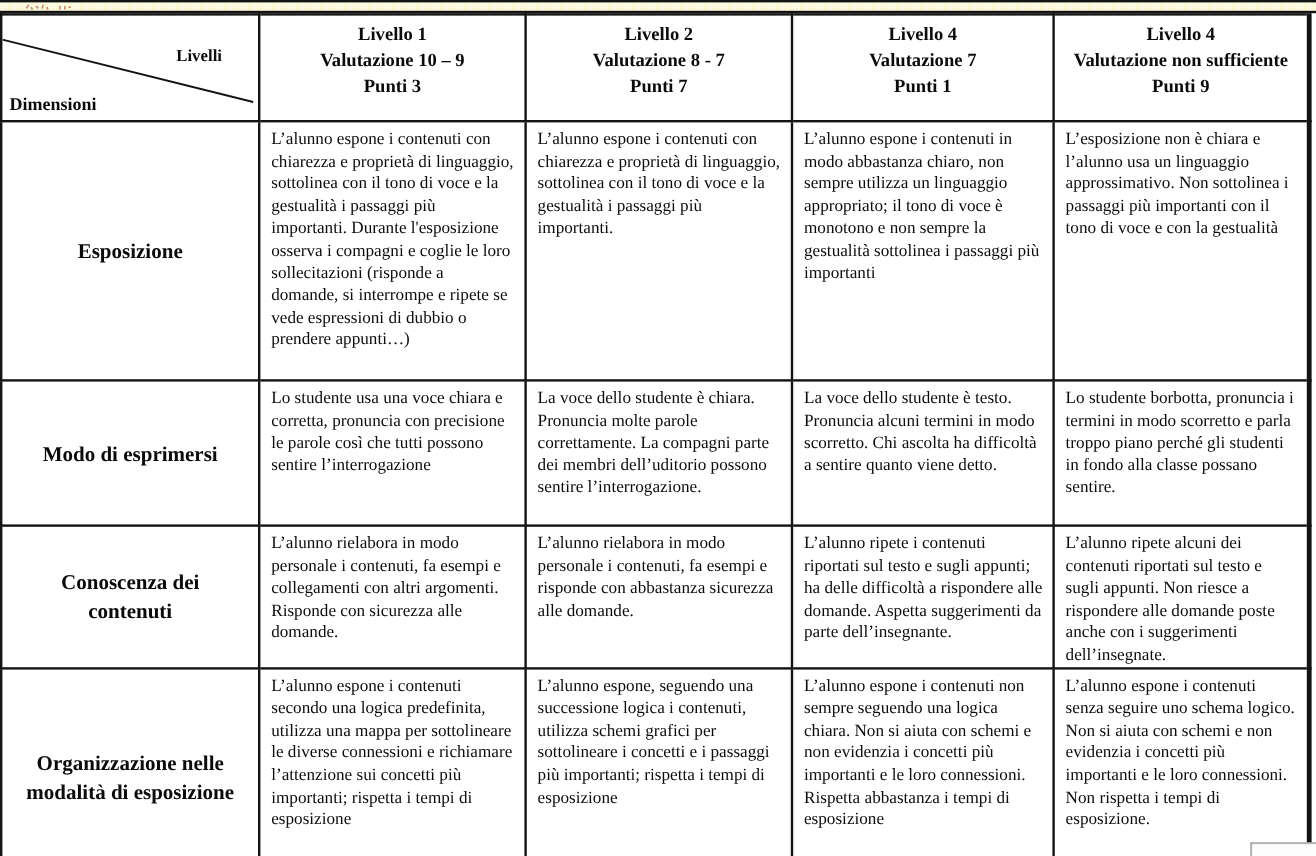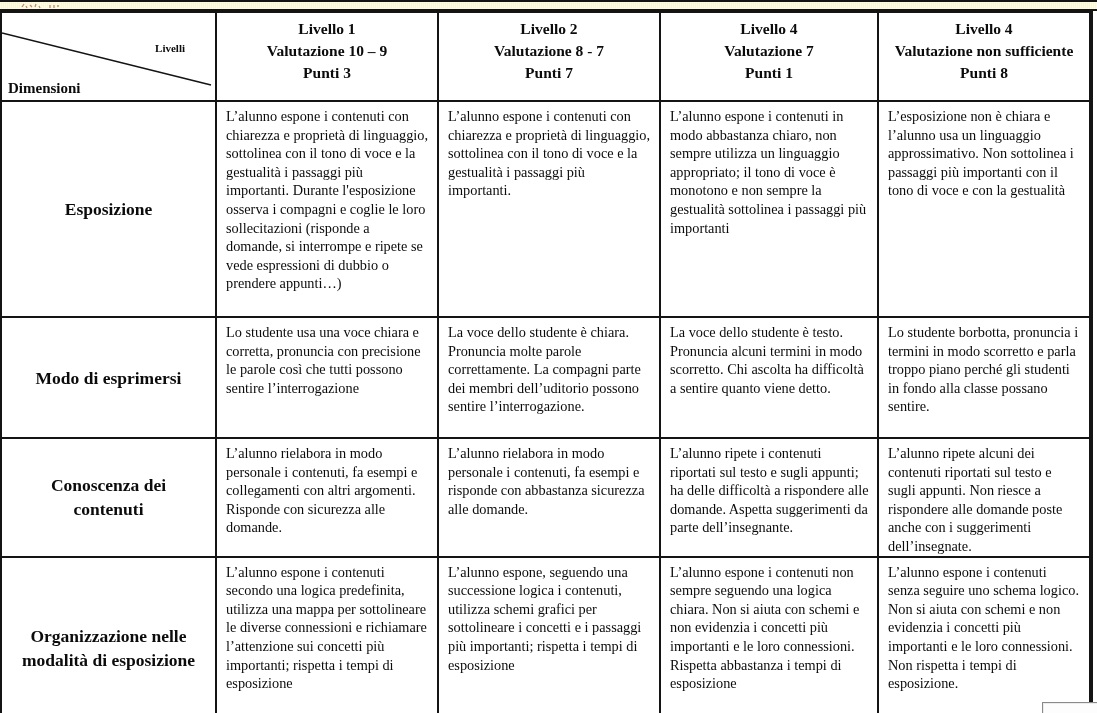--- a/index.html
+++ b/index.html
@@ -41,21 +41,21 @@
     font-weight: bold;
     font-size: 15.5px;
     line-height: 22px;
     padding: 5px 6px 0 6px;
   }
   
   th.corner { position: relative; padding: 0; }
   .corner svg { position: absolute; left: 0; top: 0; }
   .corner-top {
     position: absolute; right: 30px; top: 24px;
-    font-weight: bold; font-size: 11px;
+    font-weight: bold; font-size: 14px;
   }
   .corner-bottom {
     position: absolute; left: 6px; bottom: 1px;
     font-weight: bold; font-size: 15px;
   }
   
   td.rowlabel {
     vertical-align: middle;
     text-align: center;
     font-weight: bold;
@@ -132,21 +132,21 @@
         <div>Punti 7</div>
       </th>
       <th>
         <div>Livello 4</div>
         <div>Valutazione 7</div>
         <div>Punti 1</div>
       </th>
       <th>
         <div>Livello 4</div>
         <div>Valutazione non sufficiente</div>
-        <div>Punti 8</div>
+        <div>Punti 9</div>
       </th>
     </tr>
   </thead>
   <tbody>
     <tr class="r1">
       <td class="rowlabel">Esposizione</td>
       <td class="cell">L’alunno espone i contenuti con chiarezza e proprietà di linguaggio, sottolinea con il tono di voce e la gestualità i passaggi più importanti. Durante l'esposizione osserva i compagni e coglie le loro sollecitazioni (risponde a domande, si interrompe e ripete se vede espressioni di dubbio o prendere appunti…)</td>
       <td class="cell">L’alunno espone i contenuti con chiarezza e proprietà di linguaggio, sottolinea con il tono di voce e la gestualità i passaggi più importanti.</td>
       <td class="cell">L’alunno espone i contenuti in modo abbastanza chiaro, non sempre utilizza un linguaggio appropriato; il tono di voce è monotono e non sempre la gestualità sottolinea i passaggi più importanti</td>
       <td class="cell">L’esposizione non è chiara e l’alunno usa un linguaggio approssimativo. Non sottolinea i passaggi più importanti con il tono di voce e con la gestualità</td>

